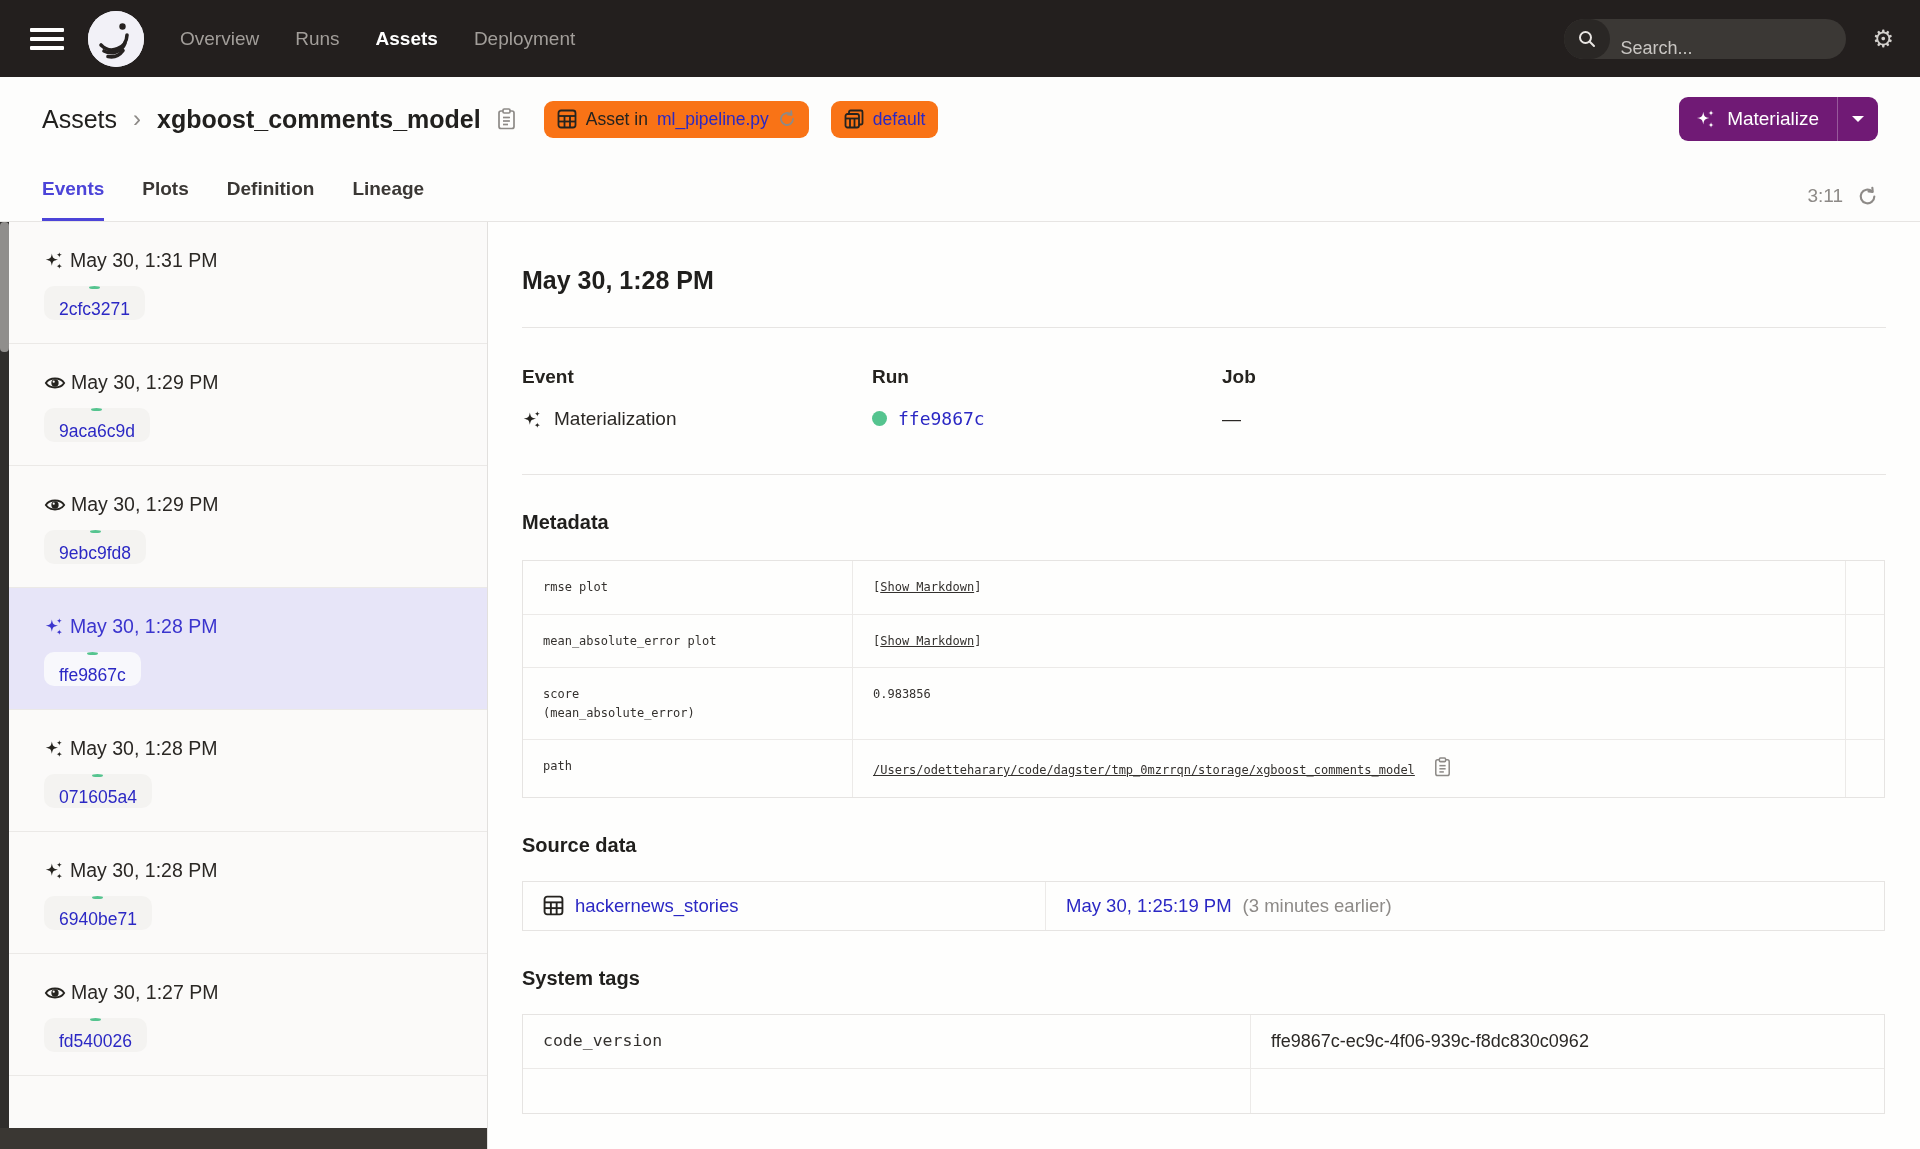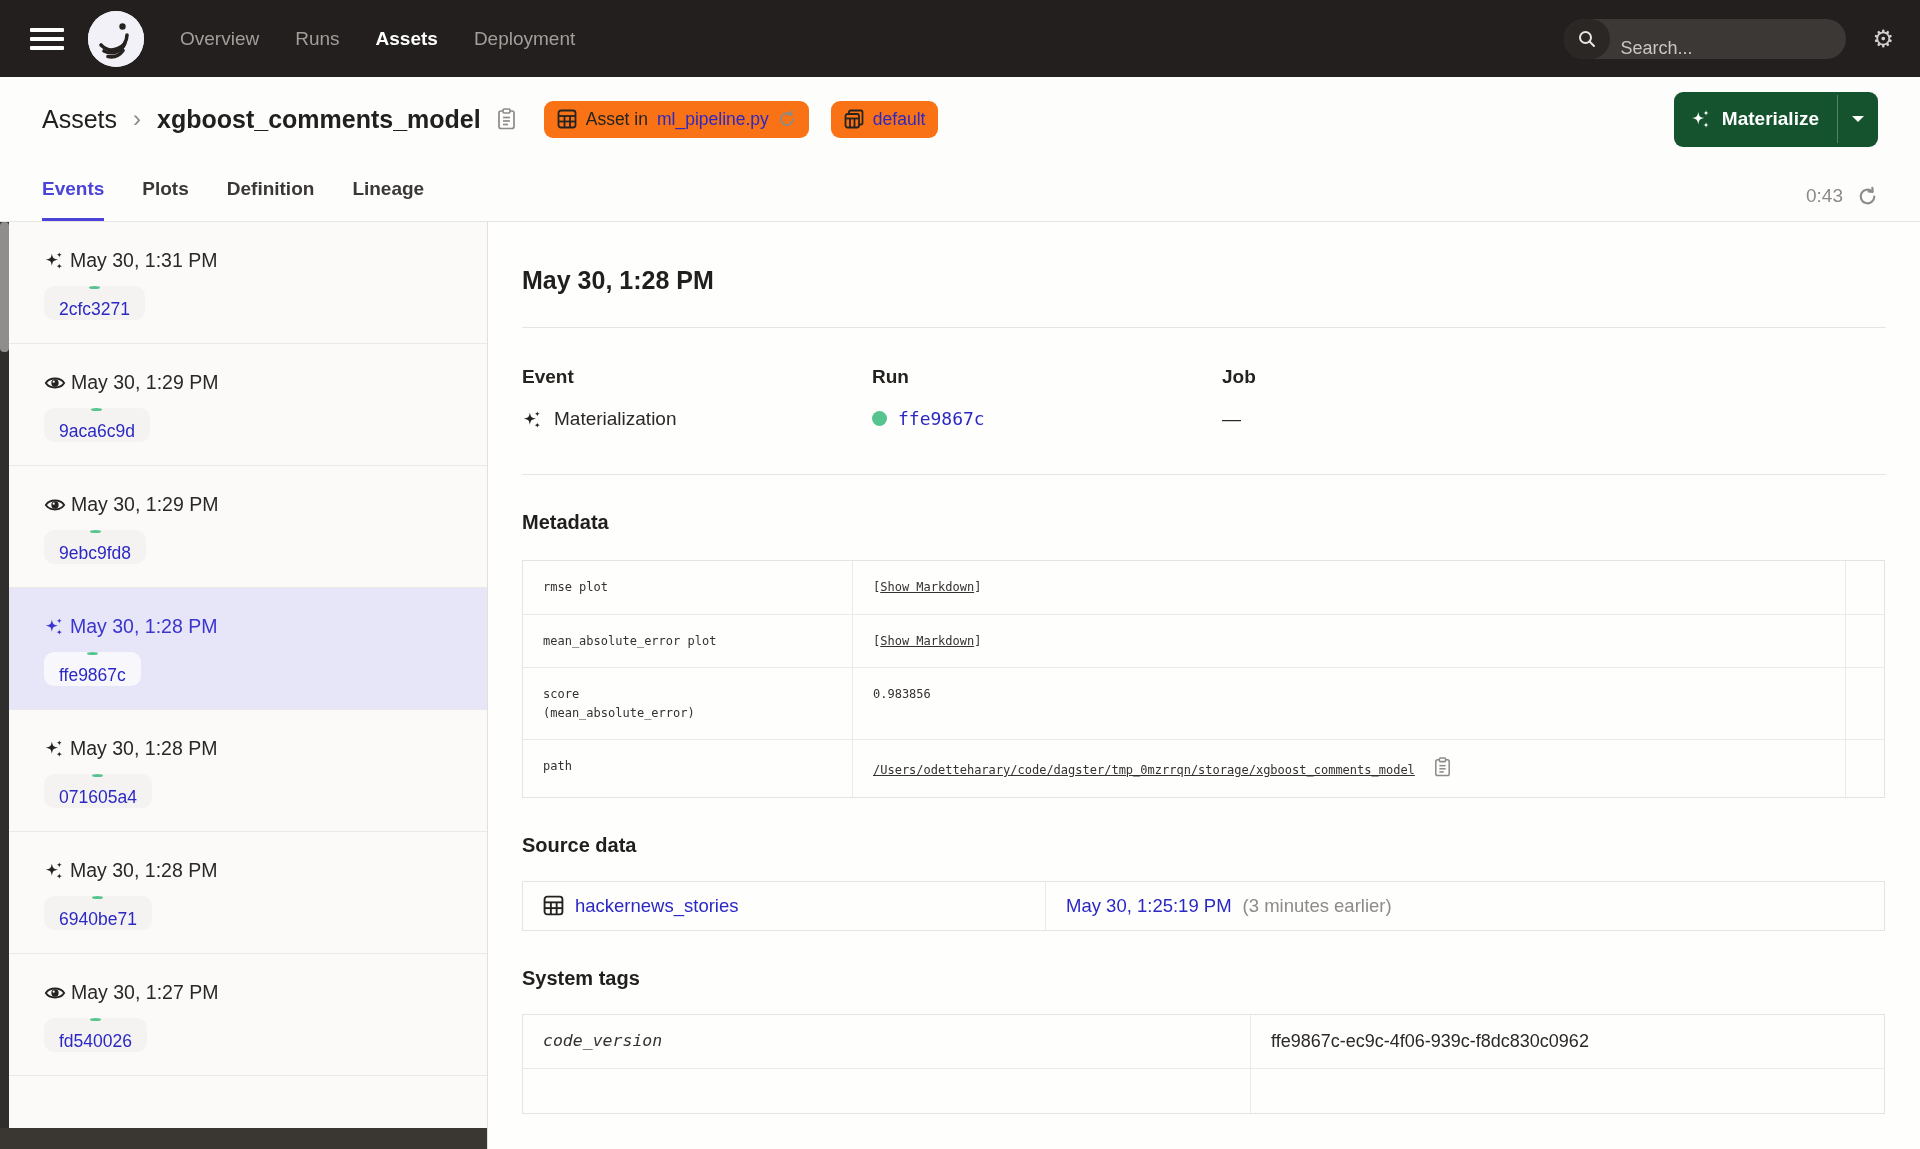--- a/index.html
+++ b/index.html
@@ -33,22 +33,22 @@
   .crumb-root { font-size:25px; color:#21201E; cursor:pointer; }
   .crumb-sep { font-size:24px; color:#8D8A87; margin:0 16px; }
   .crumb-title { font-size:25px; font-weight:700; color:#21201E; }
   .copy-icon { margin-left:16px; color:#8D8A87; cursor:pointer; display:flex; }
   .badge { margin-left:28px; height:37px; background:#f97316; border-radius:9px; display:flex;
            align-items:center; gap:9px; padding:0 13px; font-size:17.5px; color:#25231F; }
   .badge + .badge { margin-left:22px;text-align:right; }
   .badge .link { cursor:pointer; }
   .refresh-small { color:#8D8A87; display:flex; cursor:pointer; }
   .link { color:#2B28C4; text-decoration:none; }
-  .materialize { margin-left:auto; height:55px; background:#14532d; border-radius:9px; display:flex;
-                 align-items:center; color:#FFFFFF; cursor:pointer; overflow:hidden;font-weight:bold; }
+  .materialize { margin-left:auto; height:44px; background:#701a75; border-radius:9px; display:flex;
+                 align-items:center; color:#FFFFFF; cursor:pointer; overflow:hidden; }
   .materialize .main-part { display:flex; align-items:center; gap:10px; padding:0 18px 0 16px;
                             font-size:19px; }
   .materialize .divider { width:1px; height:48px; background:rgba(255,255,255,0.28); }
   .materialize .caret-part { width:40px; height:48px; display:flex; align-items:center; justify-content:center; }
 
   
   .tabs-bar { height:61px; flex:0 0 61px; display:flex; align-items:flex-end; padding:0 42px;
               border-bottom:1px solid #E7E5E3; background:#FDFDFC; }
   .tab { font-size:19px; font-weight:700; color:#3A3734; padding:0 0 18px 0; margin-right:38px;
          cursor:pointer; border-bottom:3px solid transparent; }
@@ -107,21 +107,21 @@
   .source-table { margin-top:24px; width:1363px; border:1px solid #E6E4E2; display:grid;
                   grid-template-columns:523px 1fr; }
   .source-cell { padding:13px 20px; display:flex; align-items:center; gap:11px; font-size:18.5px; }
   .source-cell.left { border-right:1px solid #ECEAE8; }
   .src-note { color:#8D8A87; }
 
   .tags-table { margin-top:24px; width:1363px; border:1px solid #E6E4E2; }
   .tags-row { display:grid; grid-template-columns:728px 1fr; border-bottom:1px solid #ECEAE8; }
   .tags-row:last-child { border-bottom:none; }
   .tags-key { padding:16px 20px; font-size:16.5px; border-right:1px solid #ECEAE8;
-              font-family:"DejaVu Sans Mono", monospace; color:#34312E;font-style:italic; }
+              font-family:"DejaVu Sans Mono", monospace; color:#34312E; }
   .tags-val { padding:16px 20px; font-size:18px; color:#2B2825; }
   .tags-row.partial { height:44px; }
 
   svg { display:block; }
 </style>
 </head>
 <body>
 
 <div class="app">
 
@@ -220,21 +220,21 @@
       </div>
     </div>
   </div>
 
   <div class="tabs-bar">
     <div class="tab active">Events</div>
     <div class="tab">Plots</div>
     <div class="tab">Definition</div>
     <div class="tab">Lineage</div>
     <div class="tabs-right">
-      <span class="countdown">0:43</span>
+      <span class="countdown">3:11</span>
       <span class="refresh-big">
         <svg width="21" height="21" viewBox="0 0 20 20" fill="none" stroke="currentColor" stroke-width="2">
           <path d="M16.5 10 a6.5 6.5 0 1 1 -2.2 -4.9" stroke-linecap="round"></path>
           <path d="M14.6 1.6 L15 5.6 L11 5.3" fill="none" stroke-linecap="round" stroke-linejoin="round"></path>
         </svg>
       </span>
     </div>
   </div>
 
   <div class="content">

